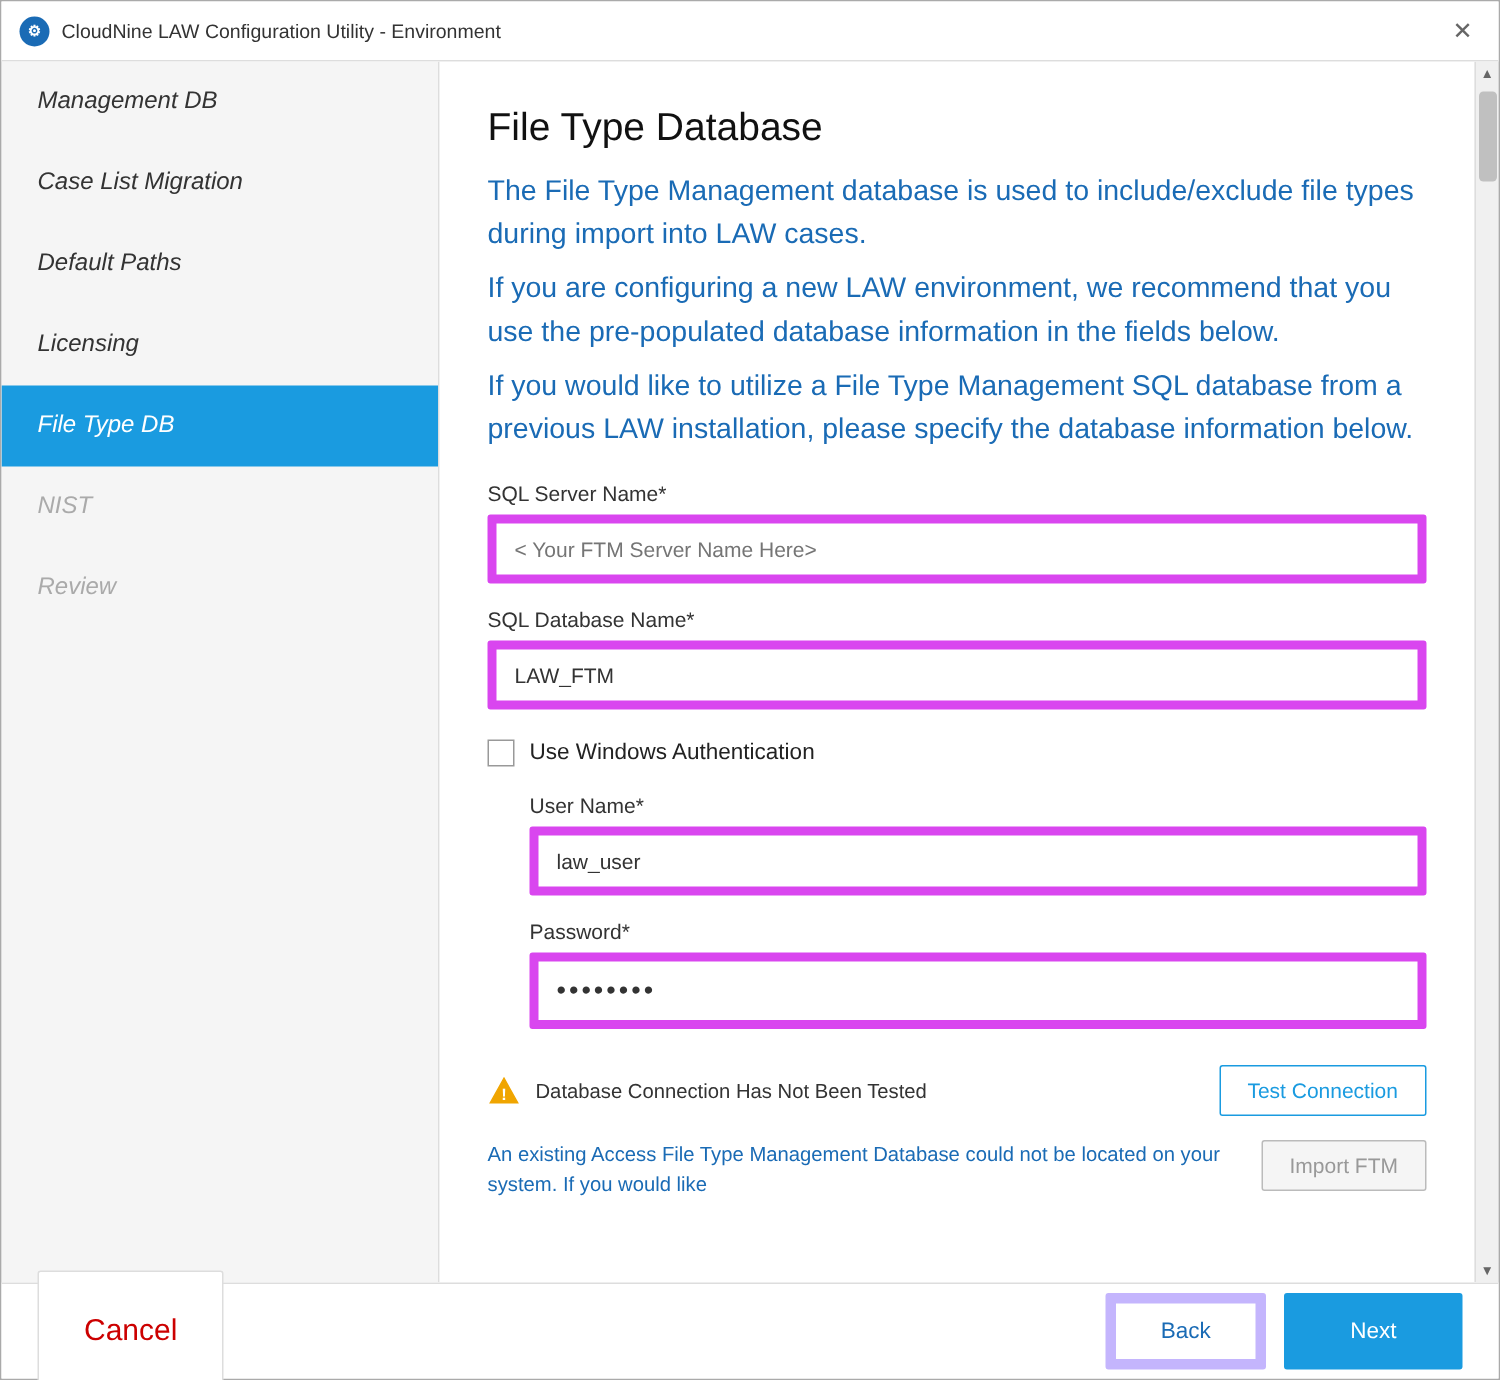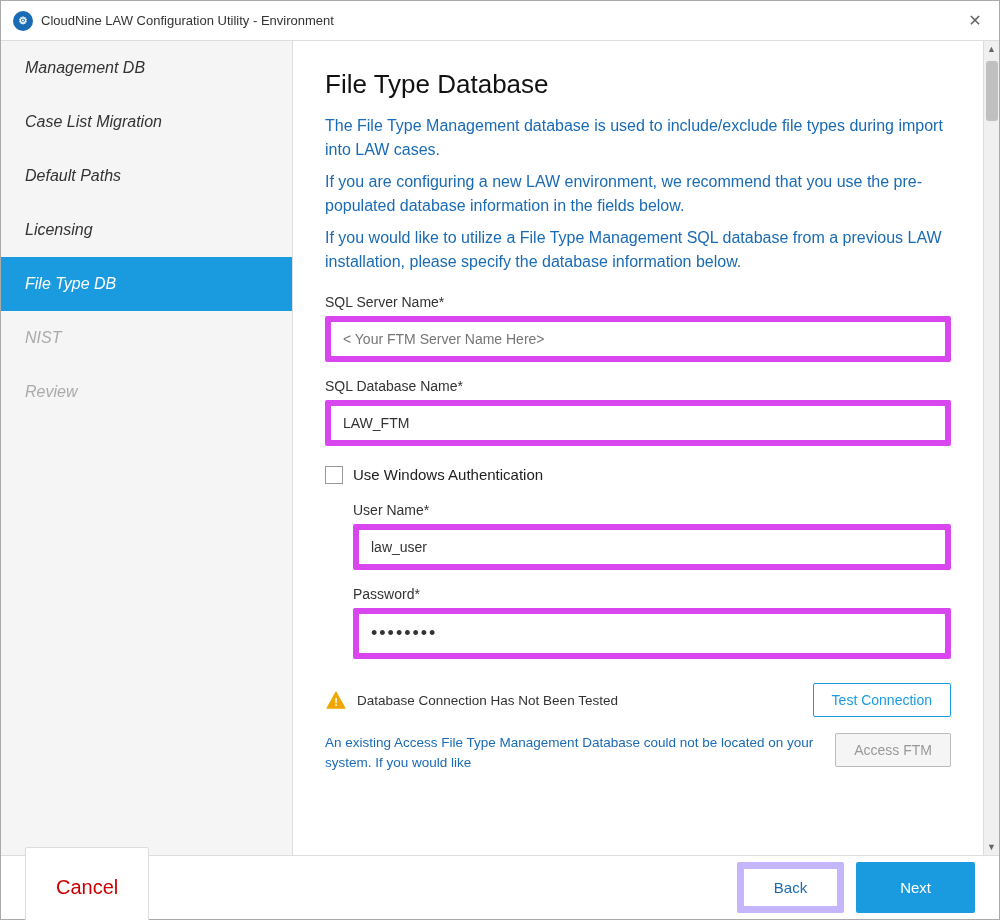--- a/index.html
+++ b/index.html
@@ -102,21 +102,21 @@
       background: #fff;
     }
     .page-title {
       font-size: 26px;
       font-weight: 400;
       color: #111;
       margin-bottom: 14px;
     }
     .description-text {
       color: #1a6bb5;
-      font-size: 16px;
+      font-size: 19px;
       line-height: 1.5;
       margin-bottom: 8px;
     }
     .form-section {
       margin-top: 20px;
     }
     .field-label {
       font-size: 14px;
       color: #333;
       margin-bottom: 6px;
@@ -367,21 +367,21 @@
               <polygon points="12,3 22,21 2,21" fill="#f0a500" stroke="#f0a500" stroke-width="1"></polygon>
               <text x="12" y="19" text-anchor="middle" font-size="12" fill="#fff" font-weight="bold">!</text>
             </svg>
             <span class="warning-text">Database Connection Has Not Been Tested</span>
             <button class="test-connection-btn">Test Connection</button>
           </div>
 
           
           <div class="import-ftm-section">
             <span class="import-text">An existing Access File Type Management Database could not be located on your system. If you would like</span>
-            <button class="import-ftm-btn">Access FTM</button>
+            <button class="import-ftm-btn">Import FTM</button>
           </div>
         </div>
       </div>
 
       <div class="scrollbar-area">
         <div class="scroll-arrow">▲</div>
         <div class="scroll-track">
           <div class="scroll-thumb"></div>
         </div>
         <div class="scroll-arrow">▼</div>

